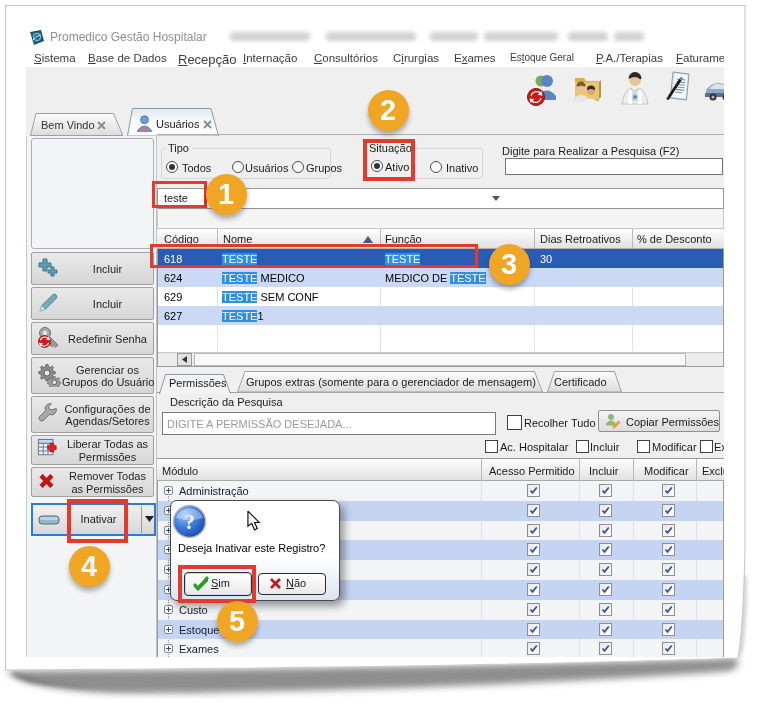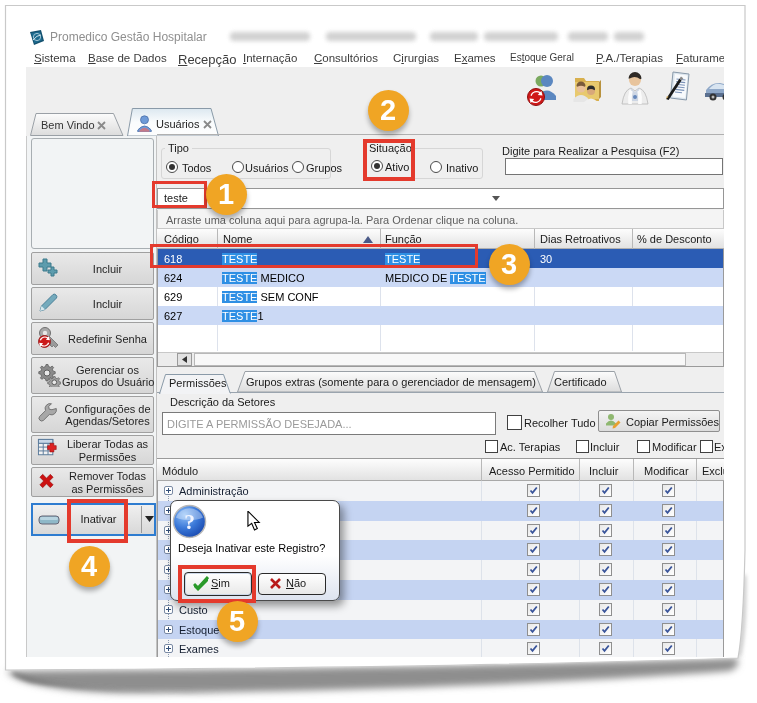--- a/index.html
+++ b/index.html
@@ -238,21 +238,20 @@
 <div class="rb" style="left:404px;top:135px;"></div>
 <div class="abs" style="left:420px;top:136px;">Inativo</div>
 <div class="abs" style="left:476px;top:119px;color:#1a1a1a;text-align:center;">Digite para Realizar a Pesquisa (F2)</div>
 <div class="abs" style="left:479px;top:132px;width:218px;height:17px;background:#fff;border:1px solid #747474;"></div>
 <div class="abs" style="left:131px;top:162px;width:567px;height:21px;background:#fff;border:1px solid #969696;"></div>
 <div class="abs" style="left:138px;top:166px;">teste</div>
 <svg class="abs" style="left:466px;top:170px" width="8" height="5" viewBox="0 0 8 5">
       <path d="M0,0 h8 l-4,5 Z" fill="#555"></path>
     </svg>
 <div class="abs" style="left:131px;top:184px;width:567px;height:19px;background:#f4f4f4;border:1px solid #c8c8c8;border-top:none;"></div>
-<div class="abs" style="left:140px;top:188px;color:#5f5f5f;">Arraste uma coluna aqui para agrupa-la. Para Ordenar clique na coluna.</div>
 <div class="abs" style="left:131px;top:203px;width:567px;height:138px;background:#fff;border:1px solid #9a9a9a;"></div>
 <div class="abs" style="left:131px;top:203px;width:567px;height:20px;background:linear-gradient(#fdfdfd,#e2e2e2);border-bottom:1px solid #b0b0b0;"></div>
 <div class="abs" style="left:191px;top:203px;width:1px;height:20px;background:#b8b8b8;"></div>
 <div class="abs" style="left:191px;top:223px;width:1px;height:102px;background:#dde2ec;"></div>
 <div class="abs" style="left:354px;top:203px;width:1px;height:20px;background:#b8b8b8;"></div>
 <div class="abs" style="left:354px;top:223px;width:1px;height:102px;background:#dde2ec;"></div>
 <div class="abs" style="left:508px;top:203px;width:1px;height:20px;background:#b8b8b8;"></div>
 <div class="abs" style="left:508px;top:223px;width:1px;height:102px;background:#dde2ec;"></div>
 <div class="abs" style="left:606px;top:203px;width:1px;height:20px;background:#b8b8b8;"></div>
 <div class="abs" style="left:606px;top:223px;width:1px;height:102px;background:#dde2ec;"></div>
@@ -291,34 +290,34 @@
 <div class="abs" style="left:220px;top:350px;">Grupos extras (somente para o gerenciador de mensagem)</div>
 <svg class="abs" style="left:521px;top:345px" width="76" height="21" viewBox="0 0 76 21">
 <path d="M0.5,21 L7.5,0.5 L67.5,0.5 L74.5,21 Z" fill="url(#tg1)" stroke="#9aa0a6" stroke-width="1"></path>
 </svg>
 <div class="abs" style="left:528px;top:350px;">Certificado</div>
 <svg class="abs" style="left:133px;top:348px;z-index:5;" width="73" height="20" viewBox="0 0 73 20">
 <path d="M0.5,20 L6.5,0.5 L64.5,0.5 L71.5,20 Z" fill="#f2f3f5" stroke="#8a9aa8" stroke-width="1"></path>
 <rect x="1.5" y="19" width="70" height="2" fill="#f2f3f5"></rect>
 </svg>
 <div class="abs" style="left:143px;top:351px;z-index:6;">Permissões</div>
-<div class="abs" style="left:144px;top:370px;">Descrição da Setores</div>
+<div class="abs" style="left:144px;top:370px;">Descrição da Pesquisa</div>
 <div class="abs" style="left:136px;top:386px;width:334px;height:23px;background:#fff;border:1px solid #7a7a7a;"></div>
 <div class="abs" style="left:141px;top:392px;color:#9a9a9a;">DIGITE A PERMISSÃO DESEJADA...</div>
 <div class="cb" style="left:481px;top:389px;width:15px;height:15px;"></div>
 <div class="abs" style="left:498px;top:391px;">Recolher Tudo</div>
 <div class="abs" style="left:572px;top:384px;width:122px;height:22px;background:linear-gradient(#f4f4f4,#dcdcdc);border:1px solid #8f8f8f;border-radius:2px;"></div>
 <svg class="abs" style="left:578px;top:387px" width="17" height="16" viewBox="0 0 17 16">
 <circle cx="7" cy="4" r="3" fill="#8fb870"></circle>
       <path d="M2,10.5 q5,-6 10,0 l0,2 l-10,0 Z" fill="#8fb870"></path>
 <path d="M9,13 l5.5,-5.5 l2,2 L11,15 l-2.5,0.5 Z" fill="#e8a030"></path>
 </svg>
 <div class="abs" style="left:600px;top:390px;">Copiar Permissões</div>
 <div class="cb" style="left:459px;top:414px;"></div>
-<div class="abs" style="left:474px;top:415px;">Ac. Terapias</div>
+<div class="abs" style="left:474px;top:415px;">Ac. Hospitalar</div>
 <div class="cb" style="left:550px;top:414px;"></div>
 <div class="abs" style="left:564px;top:415px;">Incluir</div>
 <div class="cb" style="left:611px;top:414px;"></div>
 <div class="abs" style="left:626px;top:415px;">Modificar</div>
 <div class="cb" style="left:674px;top:414px;"></div>
 <div class="abs" style="left:688px;top:415px;">Ex</div>
 <div class="abs" style="left:131px;top:432px;width:567px;height:199px;background:#f3f4f6;border:1px solid #9a9a9a;border-bottom:none;"></div>
 <div class="abs" style="left:131px;top:433px;width:567px;height:22px;background:linear-gradient(#fdfdfd,#e2e2e2);border-bottom:1px solid #a8a8a8;"></div>
 <div class="abs" style="left:455px;top:433px;width:1px;height:22px;background:#b8b8b8;"></div>
 <div class="abs" style="left:455px;top:455px;width:1px;height:176px;background:#dde2ea;"></div>

